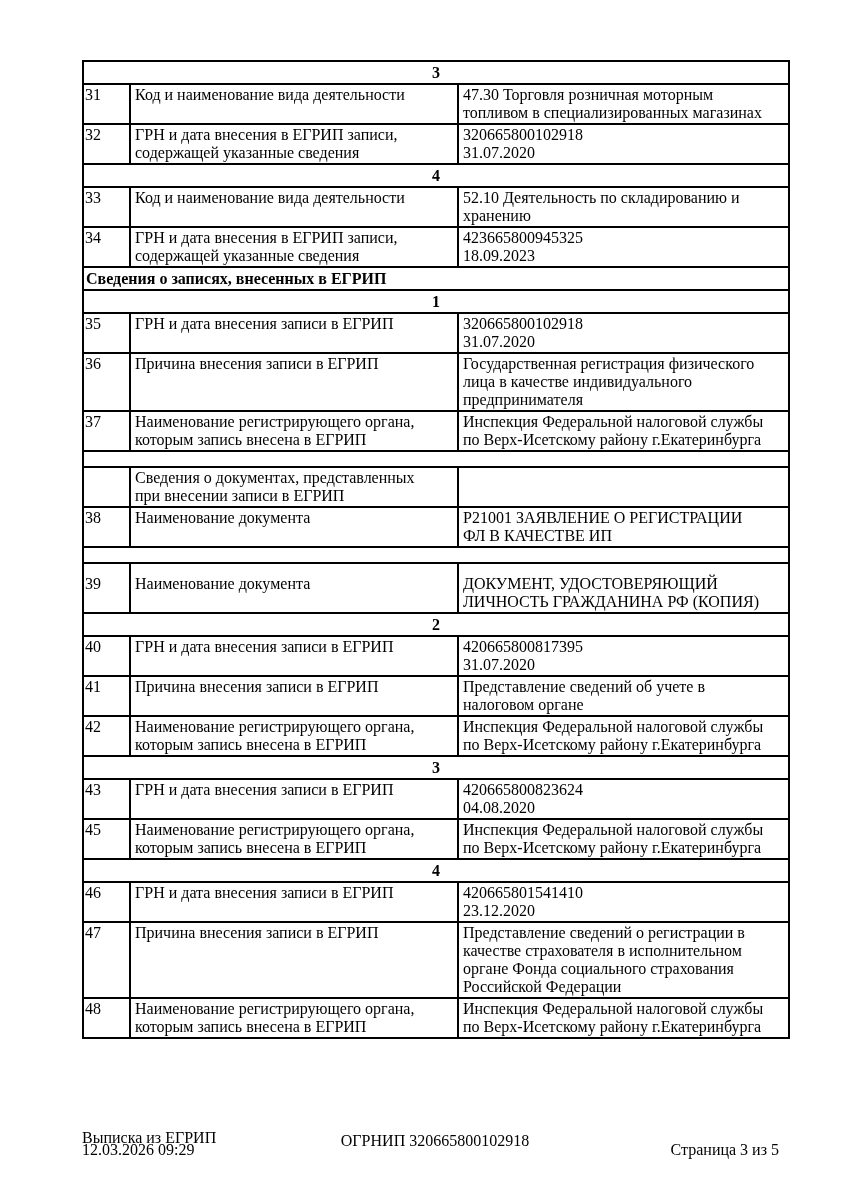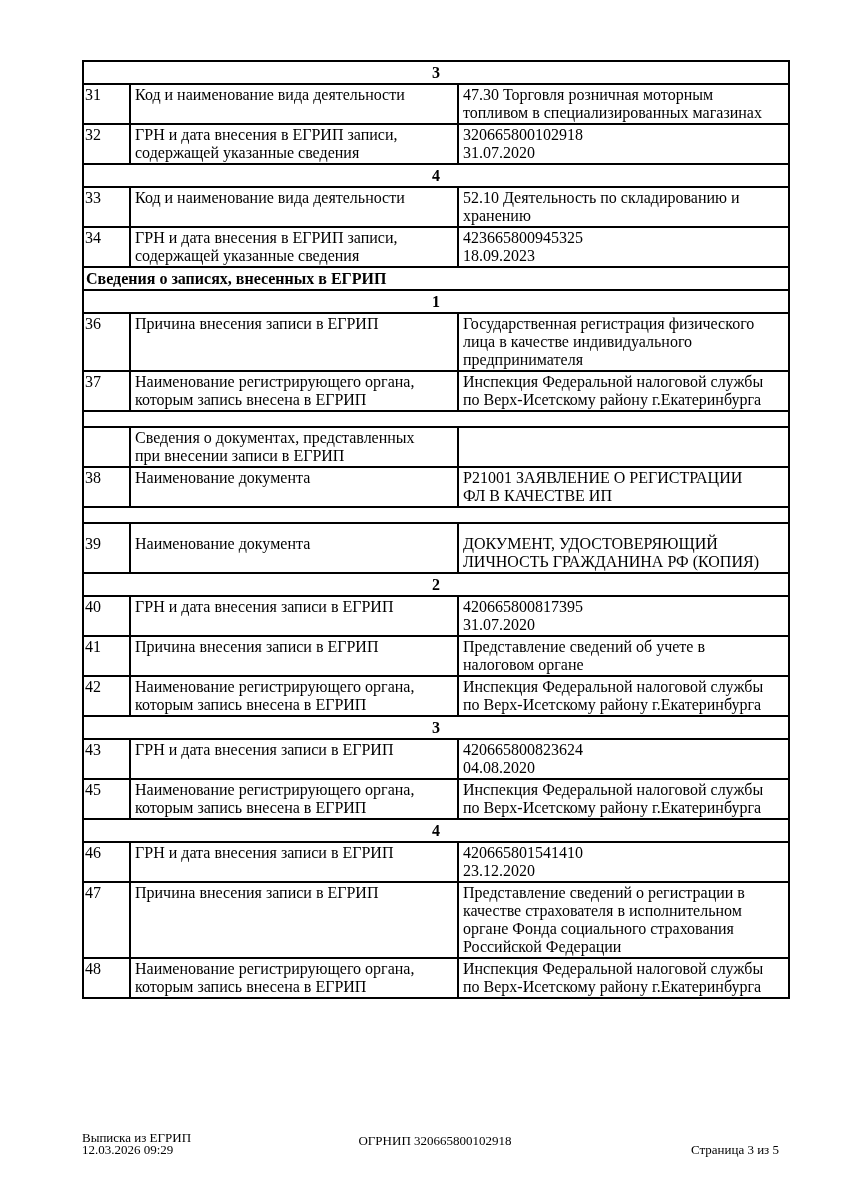--- a/index.html
+++ b/index.html
@@ -60,21 +60,21 @@
   }
   tr.pad-top td{
     padding-top:11px;
   }
   .footer{
     position:absolute;
     left:82px;
     top:1132px;
     width:706px;
     height:23px;
-    font-size:13px;
+    font-size:16px;
     line-height:11.5px;
   }
   .footer-left{position:absolute;left:0;top:0;}
   .footer-center{position:absolute;left:50%;transform:translateX(-50%);bottom:9px;white-space:nowrap;}
   .footer-right{position:absolute;right:9px;bottom:0;white-space:nowrap;}
 </style>
 </head>
 <body>
 
 <div class="page">
@@ -116,20 +116,26 @@
           <td class="label">ГРН и дата внесения в ЕГРИП записи,
 содержащей указанные сведения</td>
           <td class="value">423665800945325
 18.09.2023</td>
         </tr>
         <tr class="title-row">
           <td colspan="3">Сведения о записях, внесенных в ЕГРИП</td>
         </tr>
         <tr class="section-row">
           <td colspan="3">1</td>
+        </tr>
+        <tr>
+          <td class="num">35</td>
+          <td class="label">ГРН и дата внесения записи в ЕГРИП</td>
+          <td class="value">320665800102918
+31.07.2020</td>
         </tr>
         <tr>
           <td class="num">36</td>
           <td class="label">Причина внесения записи в ЕГРИП</td>
           <td class="value">Государственная регистрация физического
 лица в качестве индивидуального
 предпринимателя</td>
         </tr>
         <tr>
           <td class="num">37</td>

